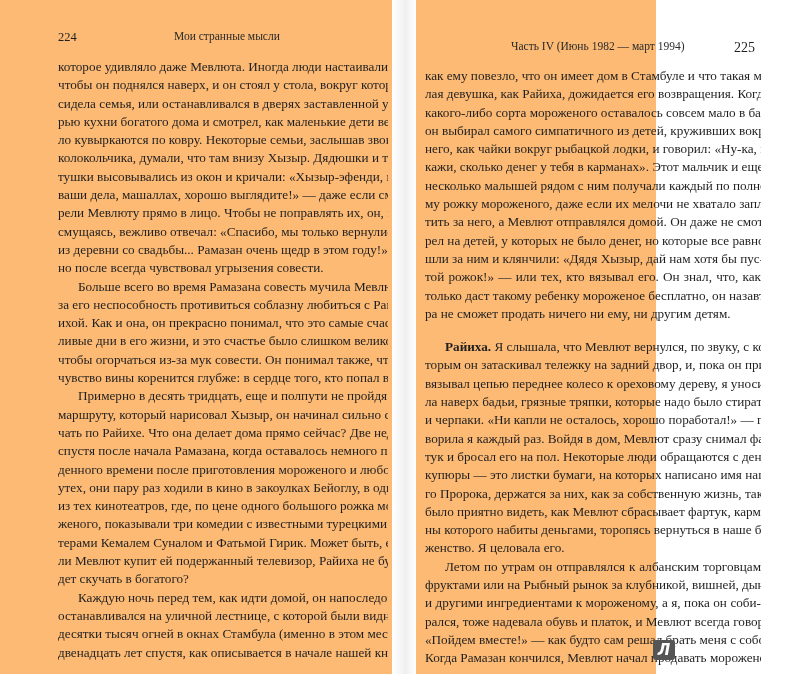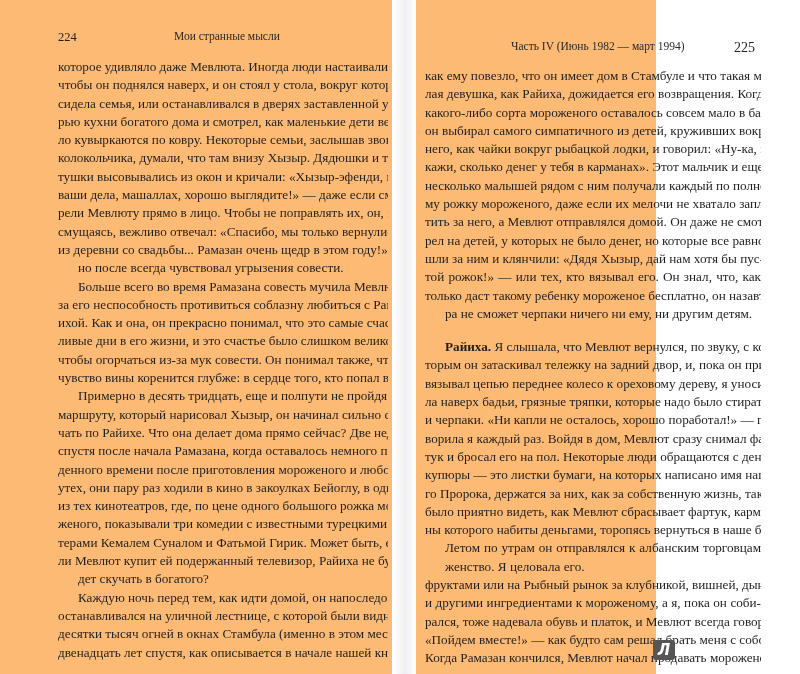--- a/index.html
+++ b/index.html
@@ -50,21 +50,21 @@
     .right .body { top: 67px; }
 
     .line {
       display: block;
       white-space: nowrap;
       text-align: justify;
       text-align-last: justify;
       height: 18.3px;
       overflow: hidden;
     }
-    .line.last { text-align-last: left; margin-left: 20px; }
+    .line.last { text-align-last: left; }
     .line.indent { padding-left: 20px; }
     .gap { height: 15px; }
     .speaker { font-weight: bold; }
 
     .logo {
       position: absolute;
       left: 653px; top: 640px;
       width: 22px; height: 20px;
       background: #555555;
       border-radius: 3px;
@@ -134,35 +134,35 @@
       <span class="line">он выбирал самого симпатичного из детей, круживших вокруг</span>
       <span class="line">него, как чайки вокруг рыбацкой лодки, и говорил: «Ну-ка, по-</span>
       <span class="line">кажи, сколько денег у тебя в карманах». Этот мальчик и еще</span>
       <span class="line">несколько малышей рядом с ним получали каждый по полно-</span>
       <span class="line">му рожку мороженого, даже если их мелочи не хватало запла-</span>
       <span class="line">тить за него, а Мевлют отправлялся домой. Он даже не смот-</span>
       <span class="line">рел на детей, у которых не было денег, но которые все равно</span>
       <span class="line">шли за ним и клянчили: «Дядя Хызыр, дай нам хотя бы пус-</span>
       <span class="line">той рожок!» — или тех, кто вязывал его. Он знал, что, как</span>
       <span class="line">только даст такому ребенку мороженое бесплатно, он назавт-</span>
-      <span class="line last">ра не сможет черпаки ничего ни ему, ни другим детям.</span>
+      <span class="line last">ра не сможет продать ничего ни ему, ни другим детям.</span>
       <div class="gap"></div>
       <span class="line indent"><span class="speaker">Райиха.</span><span> Я слышала, что Мевлют вернулся, по звуку, с ко-</span></span>
       <span class="line">торым он затаскивал тележку на задний двор, и, пока он при-</span>
       <span class="line">вязывал цепью переднее колесо к ореховому дереву, я уноси-</span>
       <span class="line">ла наверх бадьи, грязные тряпки, которые надо было стирать,</span>
       <span class="line">и черпаки. «Ни капли не осталось, хорошо поработал!» — го-</span>
       <span class="line">ворила я каждый раз. Войдя в дом, Мевлют сразу снимал фар-</span>
       <span class="line">тук и бросал его на пол. Некоторые люди обращаются с день-</span>
       <span class="line">купюры — это листки бумаги, на которых написано имя наше-</span>
       <span class="line">го Пророка, держатся за них, как за собственную жизнь, так что</span>
       <span class="line">было приятно видеть, как Мевлют сбрасывает фартук, карма-</span>
       <span class="line">ны которого набиты деньгами, торопясь вернуться в наше бла-</span>
+      <span class="line last">женство. Я целовала его.</span>
       <span class="line indent">Летом по утрам он отправлялся к албанским торговцам</span>
-      <span class="line last">женство. Я целовала его.</span>
       <span class="line">фруктами или на Рыбный рынок за клубникой, вишней, дыней</span>
       <span class="line">и другими ингредиентами к мороженому, а я, пока он соби-</span>
       <span class="line">рался, тоже надевала обувь и платок, и Мевлют всегда говорил:</span>
       <span class="line">«Пойдем вместе!» — как будто сам решал брать меня с собой.</span>
       <span class="line">Когда Рамазан кончился, Мевлют начал продавать мороженое</span>
 
     </div>
   </div>
 
   <div class="logo">Л</div>

